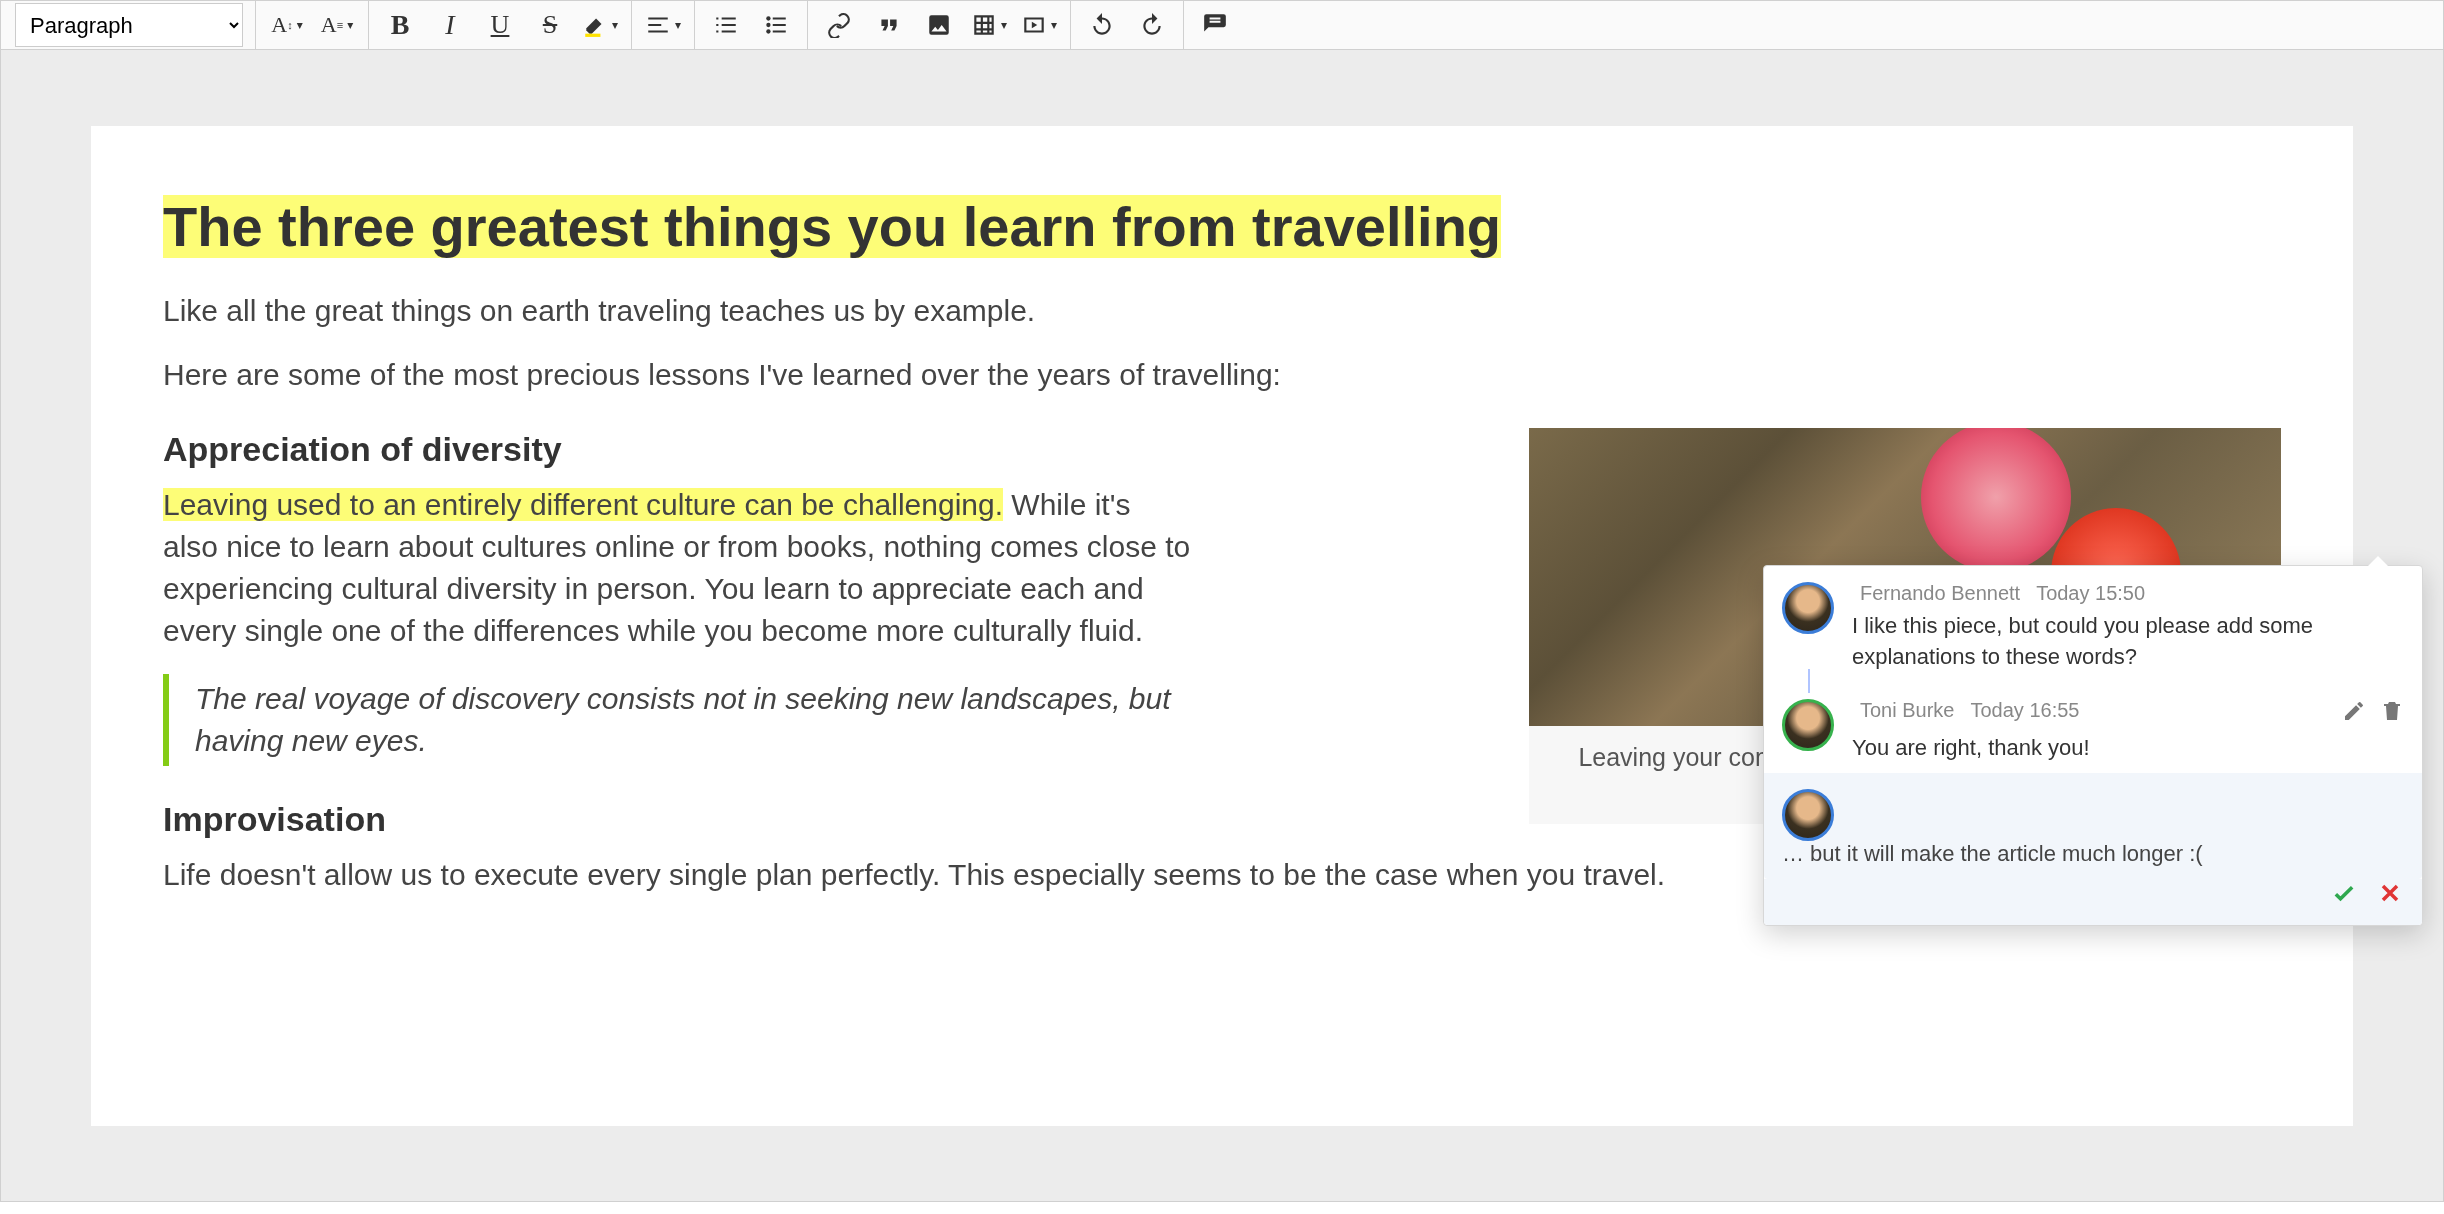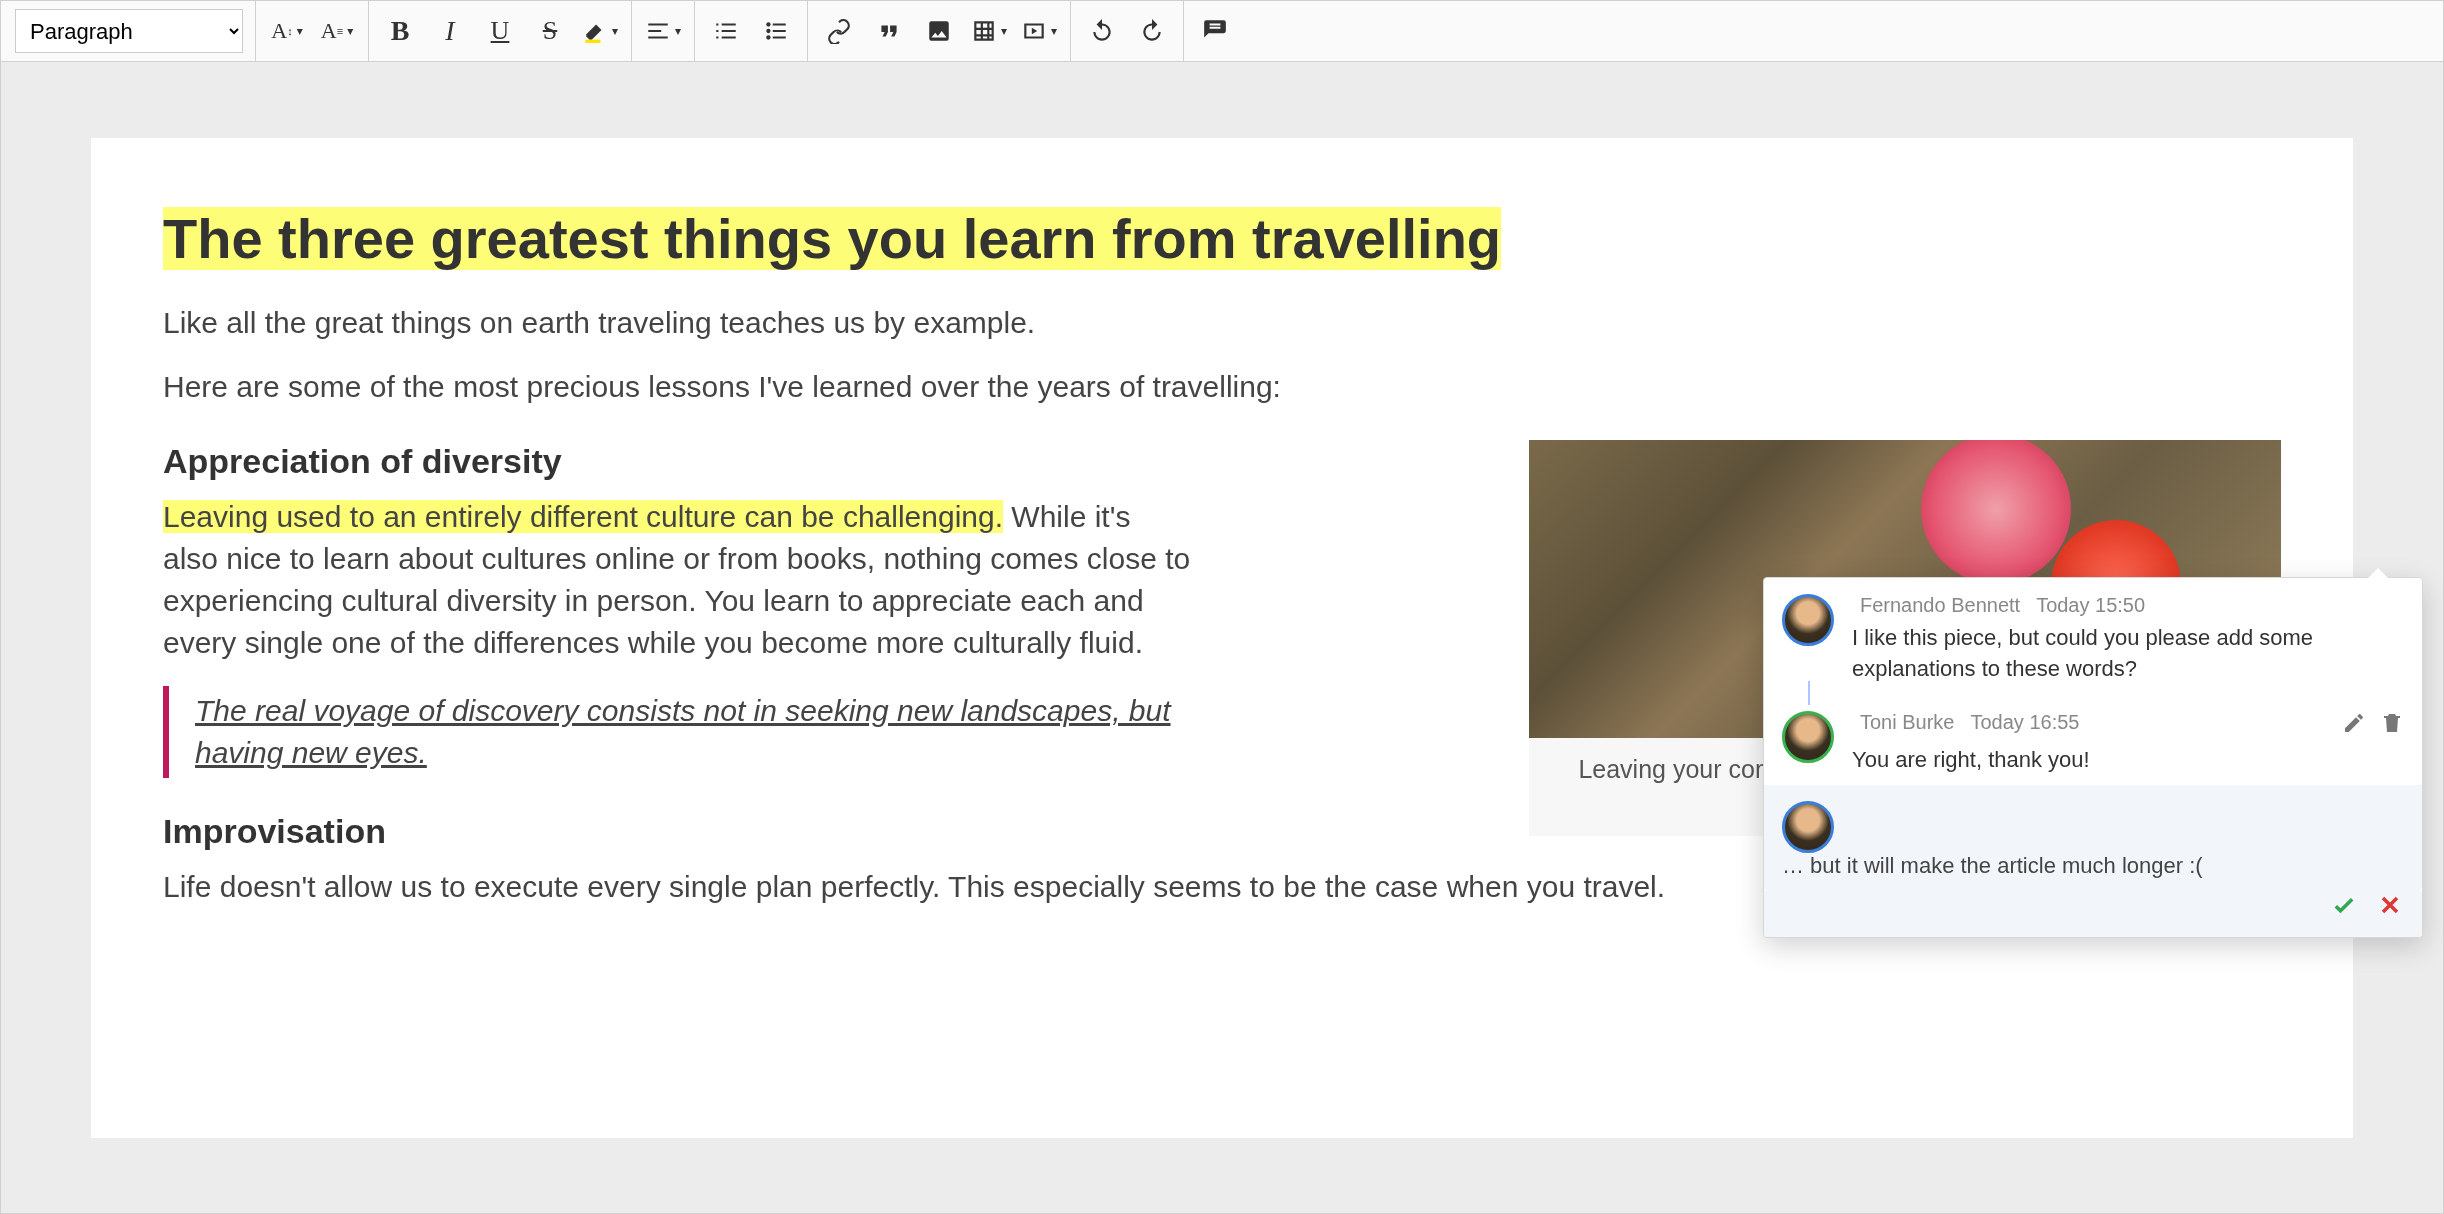--- a/index.html
+++ b/index.html
@@ -2,21 +2,21 @@
 <html><head>
 <meta charset="utf-8">
 <style>
 * { box-sizing: border-box; margin: 0; padding: 0; }
 body { font-family: -apple-system, BlinkMacSystemFont, "Segoe UI", Helvetica, Arial, sans-serif; background: #fff; }
 
 
 .toolbar {
   display: flex;
   align-items: center;
-  height: 62px;
+  height: 50px;
   border: 1px solid #d0d0d0;
   background: #fafafa;
   padding: 0 8px;
 }
 .tb-group { display: flex; align-items: center; height: 100%; }
 .tb-sep { width: 1px; background: #d0d0d0; height: 62px; margin: 0 6px; }
 .tb-btn {
   border: none;
   background: none;
   height: 50px;
@@ -84,28 +84,27 @@
   position: relative;
   overflow: hidden;
 }
 
 .umb1 { position: absolute; right: 210px; top: -6px; width: 150px; height: 150px; border-radius: 50%;
   background: radial-gradient(circle at 50% 50%, #f0a0aa, #e55570 60%, #c5304e 90%); }
 .umb2 { position: absolute; right: 100px; top: 80px; width: 130px; height: 130px; border-radius: 50%;
   background: radial-gradient(circle at 50% 50%, #ff6a56, #e03822 70%, #b02014); }
 .figure-caption { text-align: center; padding: 14px 18px; color: #555; font-size: 25px; }
 blockquote {
-  border-left: 6px solid #be185d;
+  border-left: 6px solid #84cc16;
   margin: 17px 0;
   padding: 4px 0 4px 26px;
   font-style: italic;
   color: #444;
   font-size: 30px;
   max-width: 1020px;
-  text-decoration: underline;
 }
 .body-after-figure { max-width: 1030px; }
 
 
 .comment-thread {
   position: absolute;
   top: 515px;
   right: 20px;
   width: 660px;
   background: #fff;

